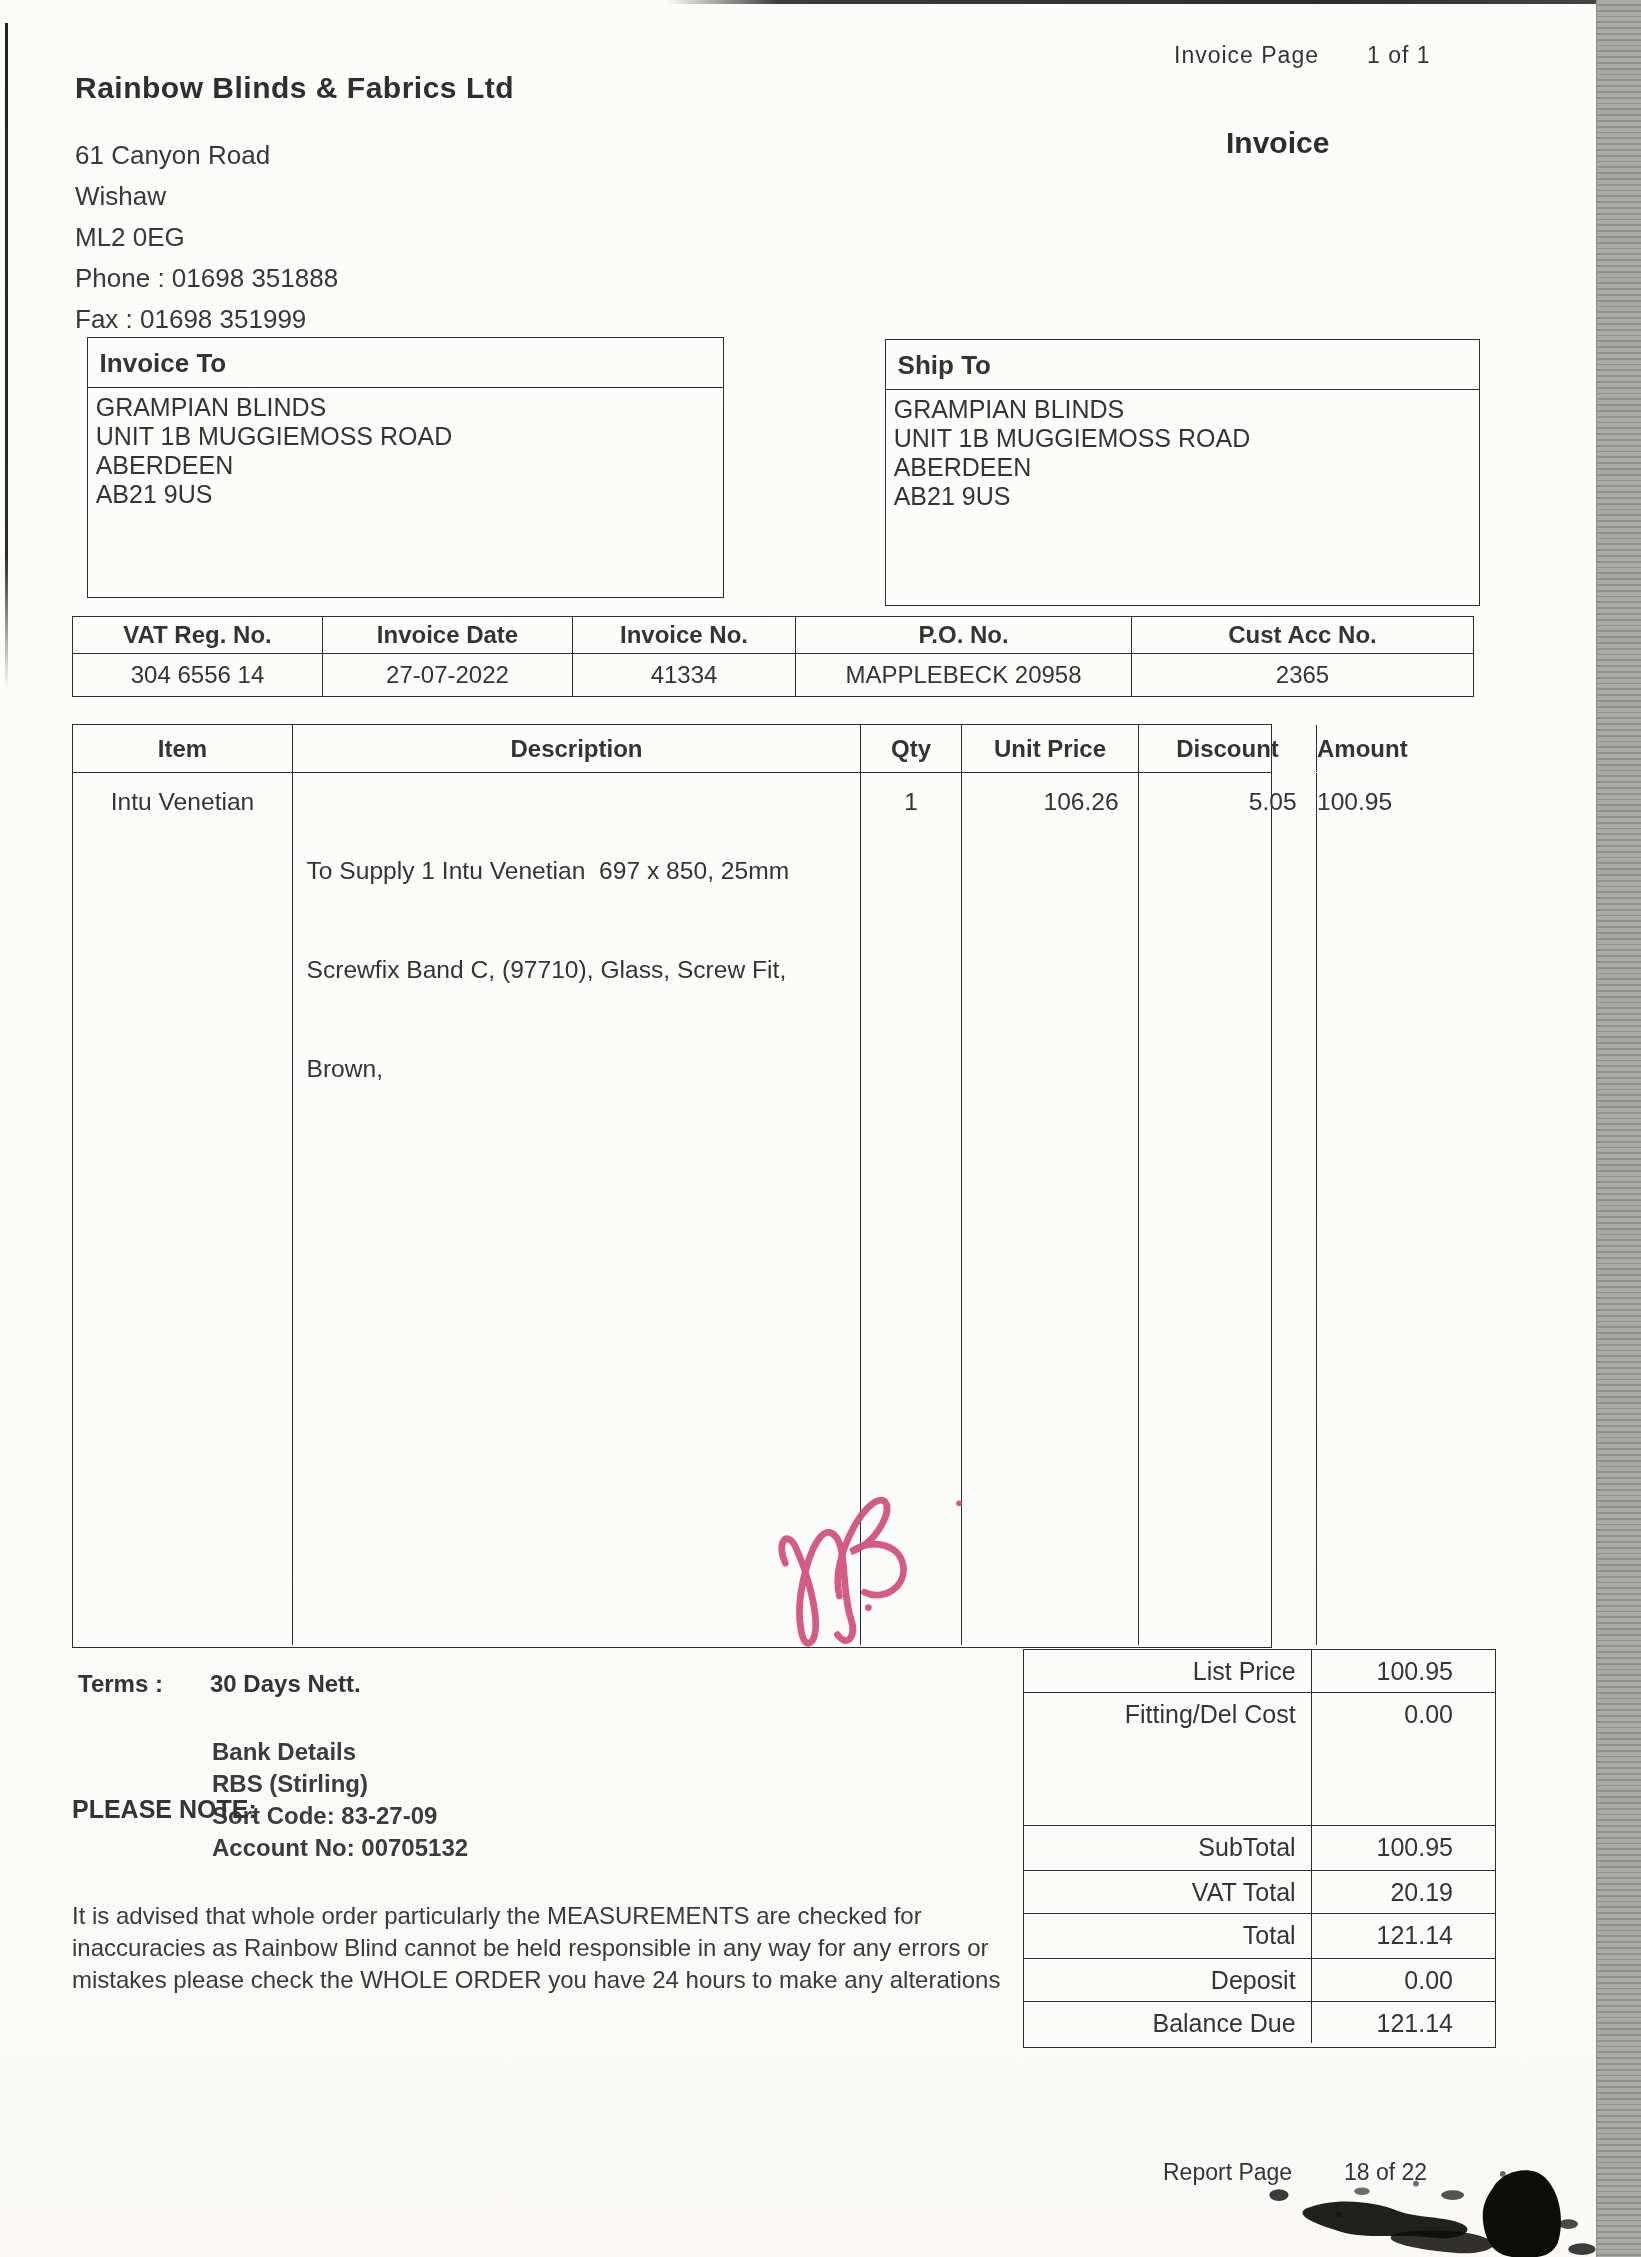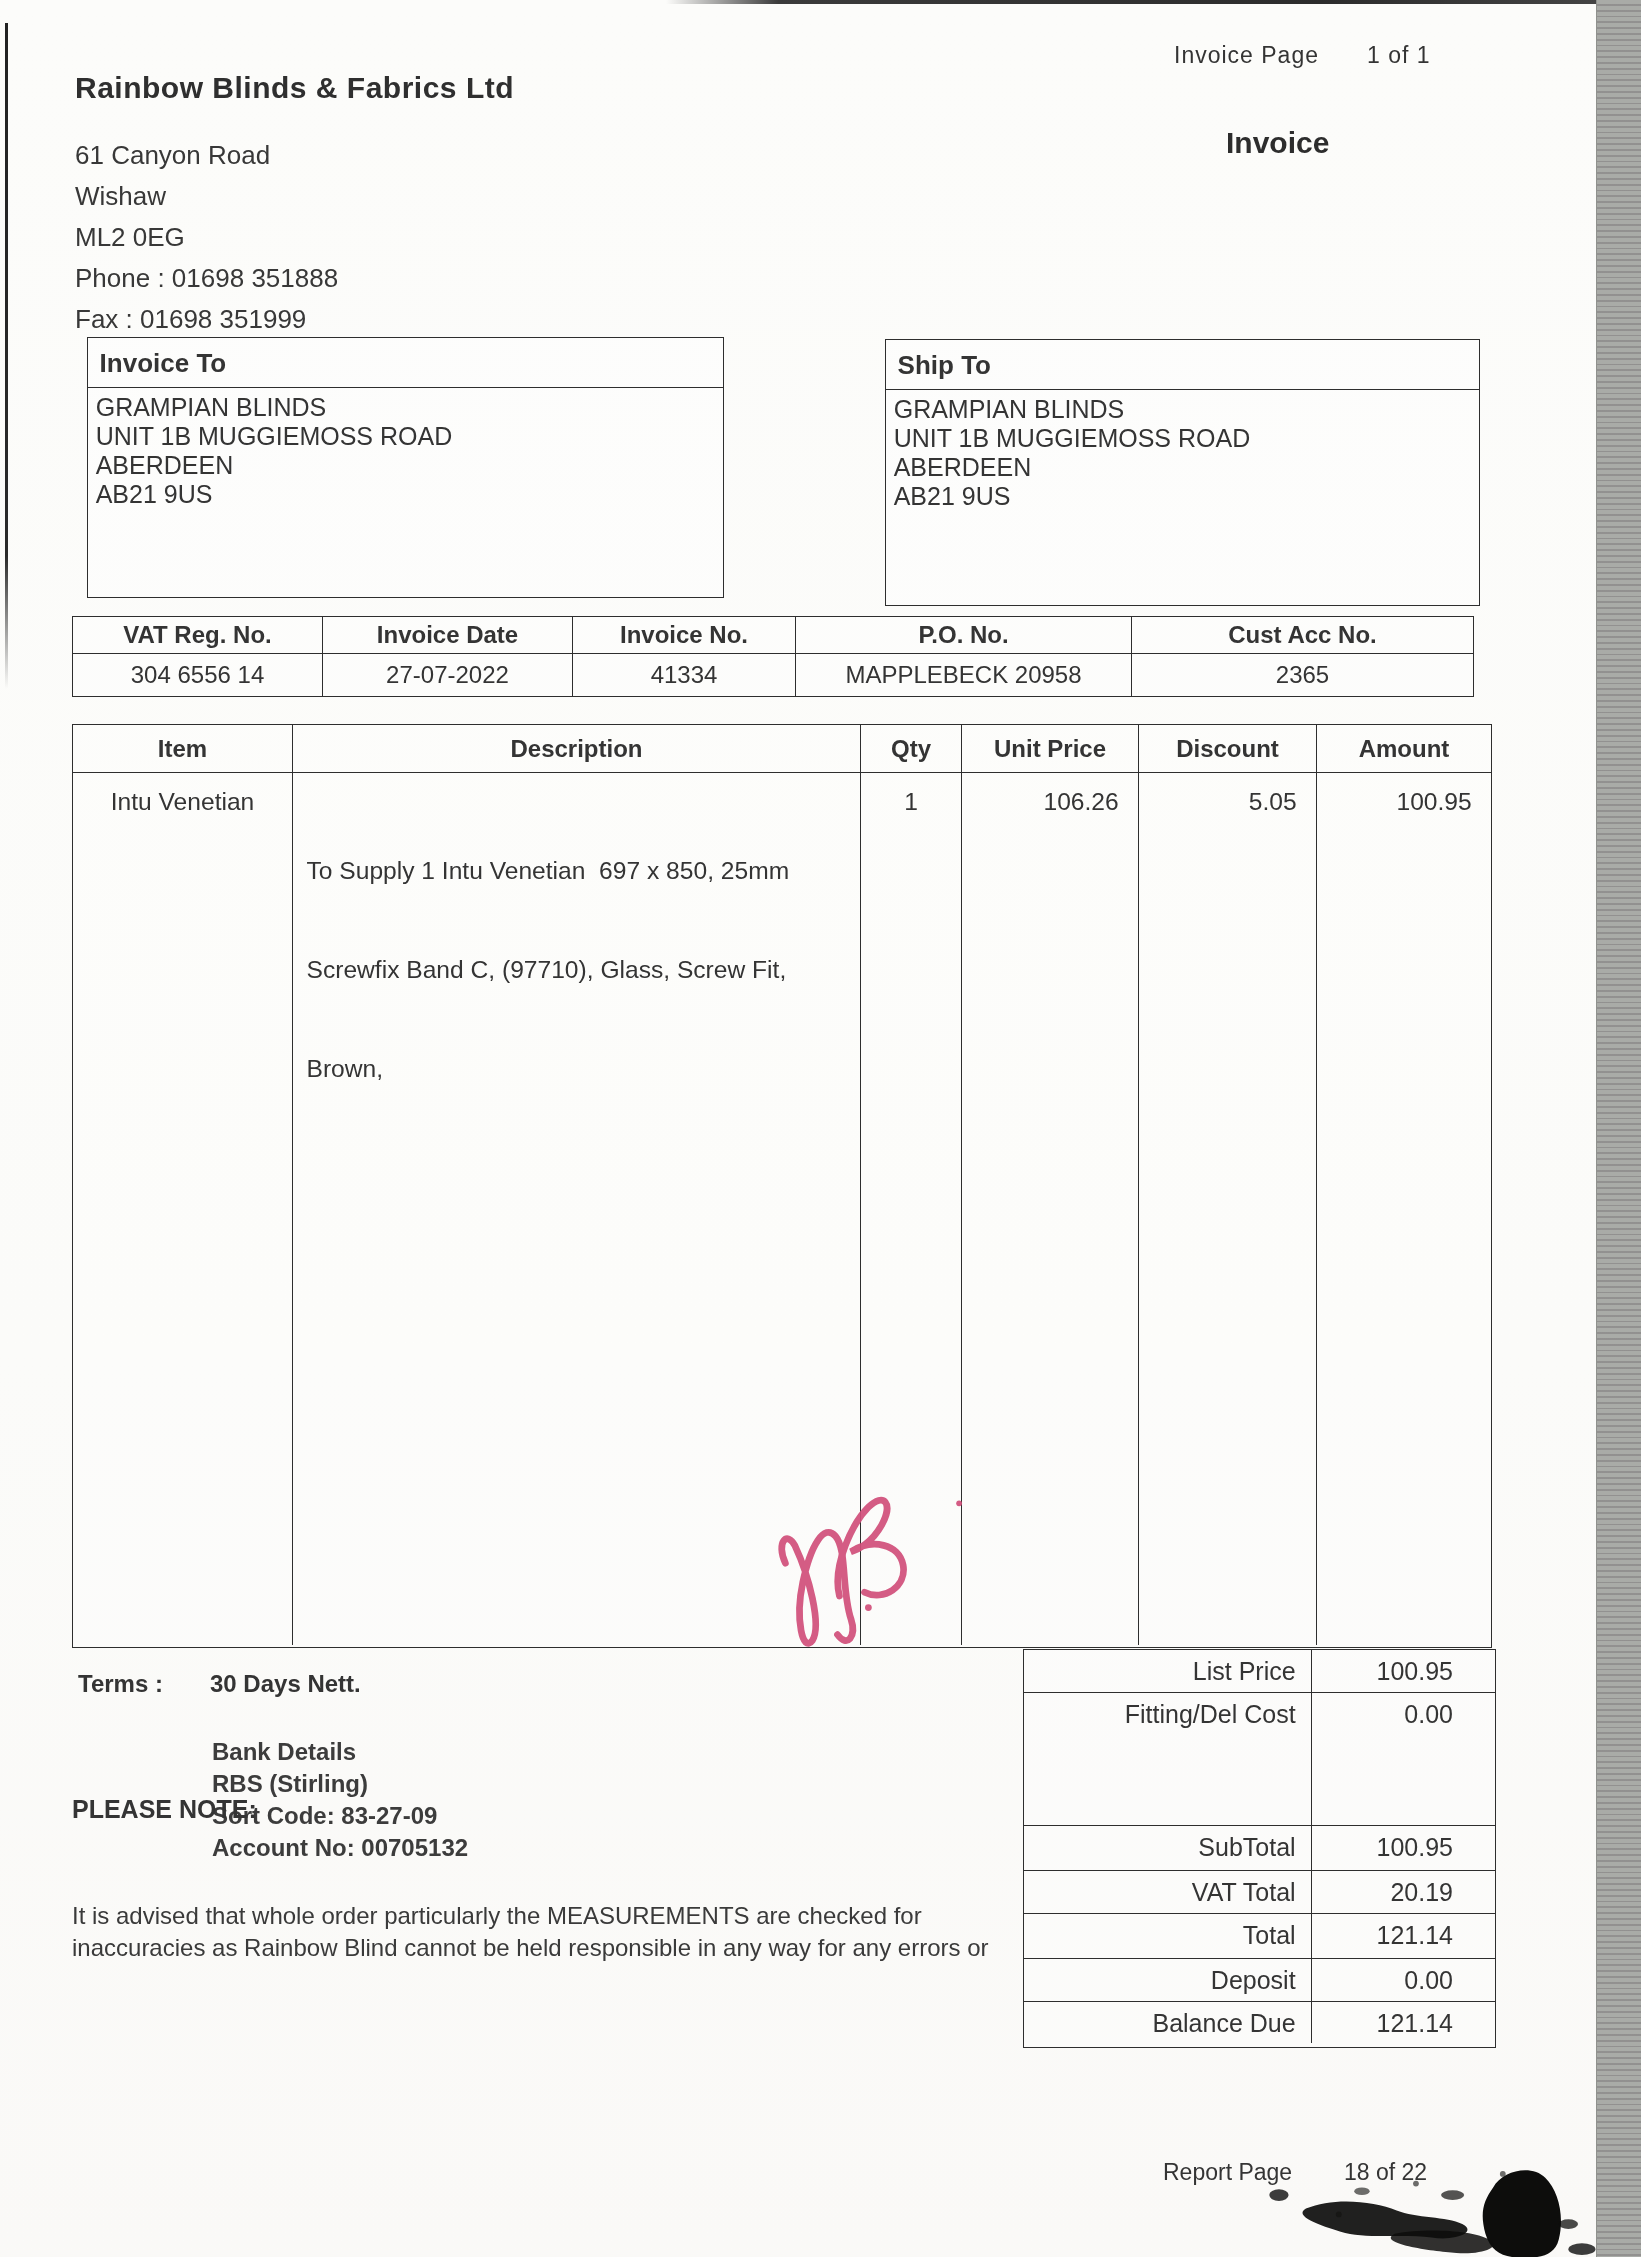--- a/index.html
+++ b/index.html
@@ -39,21 +39,21 @@
   .addr-box .box-lines{padding:4.8px 0 0 7.7px;font-size:25px;line-height:29px;}
   
   .meta-table{left:72px;top:616px;width:1402px;height:81px;border:1.9px solid #2e2e2e;
     display:grid;grid-template-columns:250px 250px 223px 336px 1fr;grid-template-rows:37px 1fr;
     box-sizing:border-box;background:rgba(255,255,255,.3);}
   .meta-table .cell{box-sizing:border-box;border-right:1.9px solid #2e2e2e;
     display:flex;align-items:center;justify-content:center;font-size:24px;}
   .meta-table .cell.last{border-right:none;}
   .meta-table .head{font-weight:bold;border-bottom:1.9px solid #2e2e2e;}
   
-  .items-table{left:72px;top:724px;width:1420px;height:924px;border:1.9px solid #2e2e2e;
+  .items-table{left:72px;top:724px;width:1200px;height:924px;border:1.9px solid #2e2e2e;
     box-sizing:border-box;background:rgba(255,255,255,.25);}
   .items-head{display:grid;grid-template-columns:220px 568px 101px 177px 178px 1fr;
     height:48px;border-bottom:1.9px solid #2e2e2e;box-sizing:border-box;}
   .items-head .hcell{box-sizing:border-box;border-right:1.9px solid #2e2e2e;
     display:flex;align-items:center;justify-content:center;font-size:24px;font-weight:bold;}
   .items-head .hcell.last{border-right:none;}
   .items-body{display:grid;grid-template-columns:220px 568px 101px 177px 178px 1fr;
     height:872px;box-sizing:border-box;}
   .items-body .bcell{box-sizing:border-box;border-right:1.9px solid #2e2e2e;font-size:24.6px;padding-top:15.4px;}
   .items-body .bcell.last{border-right:none;}
@@ -210,20 +210,21 @@
     <div>Bank Details</div>
     <div>RBS (Stirling)</div>
     <div>Sort Code: 83-27-09</div>
     <div>Account No: 00705132</div>
   </div>
 
   <div class="abs note-heading">PLEASE NOTE:</div>
   <div class="abs note-text">
     <div>It is advised that whole order particularly the MEASUREMENTS are checked for</div>
     <div>inaccuracies as Rainbow Blind cannot be held responsible in any way for any errors or</div>
+    <div>mistakes please check the WHOLE ORDER you have 24 hours to make any alterations</div>
   </div>
 
 
   <div class="abs report-page-label">Report Page</div>
   <div class="abs report-page-value">18 of 22</div>
 
   <svg class="abs" style="left:1250px;top:2166px;" width="357" height="92" viewBox="0 0 370 95">
     <g fill="#0d0d0c">
       <path d="M252,22 C262,4 292,-2 306,12 C320,26 326,52 320,76 C316,92 302,95 284,95 C264,95 250,90 244,70 C238,48 242,36 252,22 Z"></path>
       <path d="M58,44 C86,32 128,36 152,46 C172,54 204,52 220,60 C236,68 214,78 188,74 C158,70 118,76 94,68 C74,62 44,52 58,44 Z" opacity="0.92"></path>

